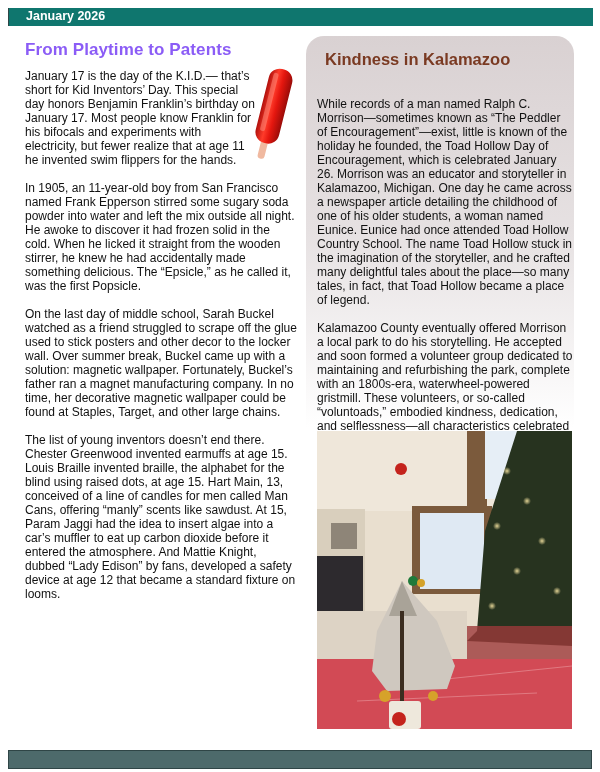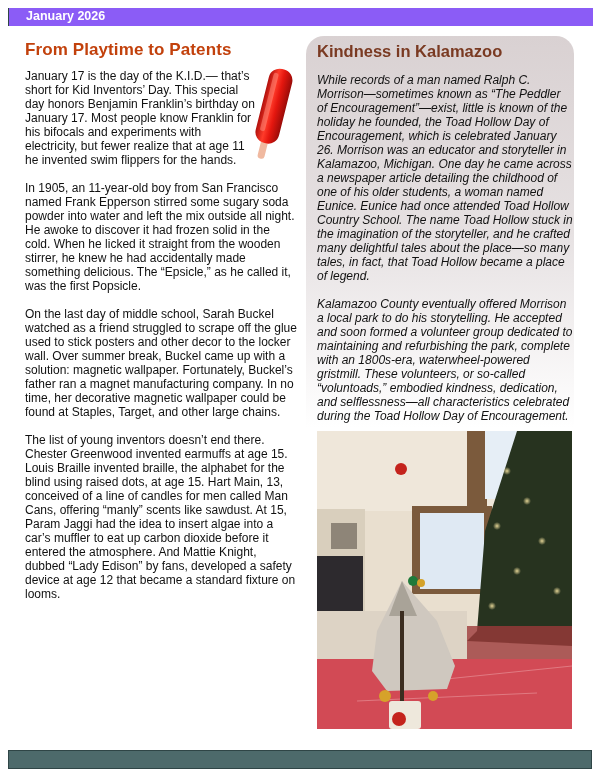--- a/index.html
+++ b/index.html
@@ -2,54 +2,54 @@
 <html><head>
 <meta charset="utf-8">
 <style>
   html, body { margin: 0; padding: 0; }
   body {
     width: 600px; height: 772px; background: #ffffff; position: relative; overflow: hidden;
     font-family: "Liberation Sans", sans-serif; color: #111111;
   }
   .top-bar {
     position: absolute; left: 8px; top: 8px; width: 584px; height: 18px;
-    background: #8b5cf6; border-left: 1px solid #2f4546;
+    background: #0f766e; border-left: 1px solid #2f4546;
   }
   .top-bar span {
     position: absolute; left: 17px; top: 1px; color: #ffffff; font-weight: bold; font-size: 12.5px;
   }
   .bottom-bar {
     position: absolute; left: 8px; top: 750px; width: 582px; height: 17px;
     background: #4d6a6b; border: 1px solid #2f4546;
   }
   .left-col {
     position: absolute; left: 25px; top: 40px; width: 272px;
   }
   .left-col h1 {
-    margin: 0 0 9px 0; font-size: 17px; font-weight: bold; color: #c2410c;
+    margin: 0 0 9px 0; font-size: 17px; font-weight: bold; color: #8b5cf6;
     letter-spacing: 0.1px;
   }
   .para {
-    margin: 2px 0 14px 0; font-size: 12px; line-height: 14px; color: #111;
+    margin: 9px 0 14px 0; font-size: 12px; line-height: 14px; color: #111;
   }
   .para.narrow { width: 230px; }
   .popsicle {
     position: absolute; left: 248px; top: 64px; width: 48px; height: 100px;
   }
   .sidebar {
     position: absolute; left: 306px; top: 36px; width: 268px; height: 392px;
     border-radius: 18px 18px 0 0;
     background: linear-gradient(to bottom, #d9d1d2 0%, #e6e1e2 50%, #ffffff 100%);
   }
   .sidebar h2 {
-    position: absolute; left: 11px; top: 6px; margin: 0;
+    position: absolute; left: 11px; top: 6px; margin: 8px;
     font-size: 16.5px; font-weight: bold; color: #7a3a22;
   }
   .sidebar .body {
-    position: absolute; left: 11px; top: 35px; width: 256px; font-style: italic;
+    position: absolute; left: 11px; top: 52px; width: 256px;
   }
   .photo {
     position: absolute; left: 317px; top: 431px; width: 255px; height: 298px; overflow: hidden;
     background: #e8dccc;
   }
 </style>
 </head>
 <body>
 
 <div class="top-bar">

